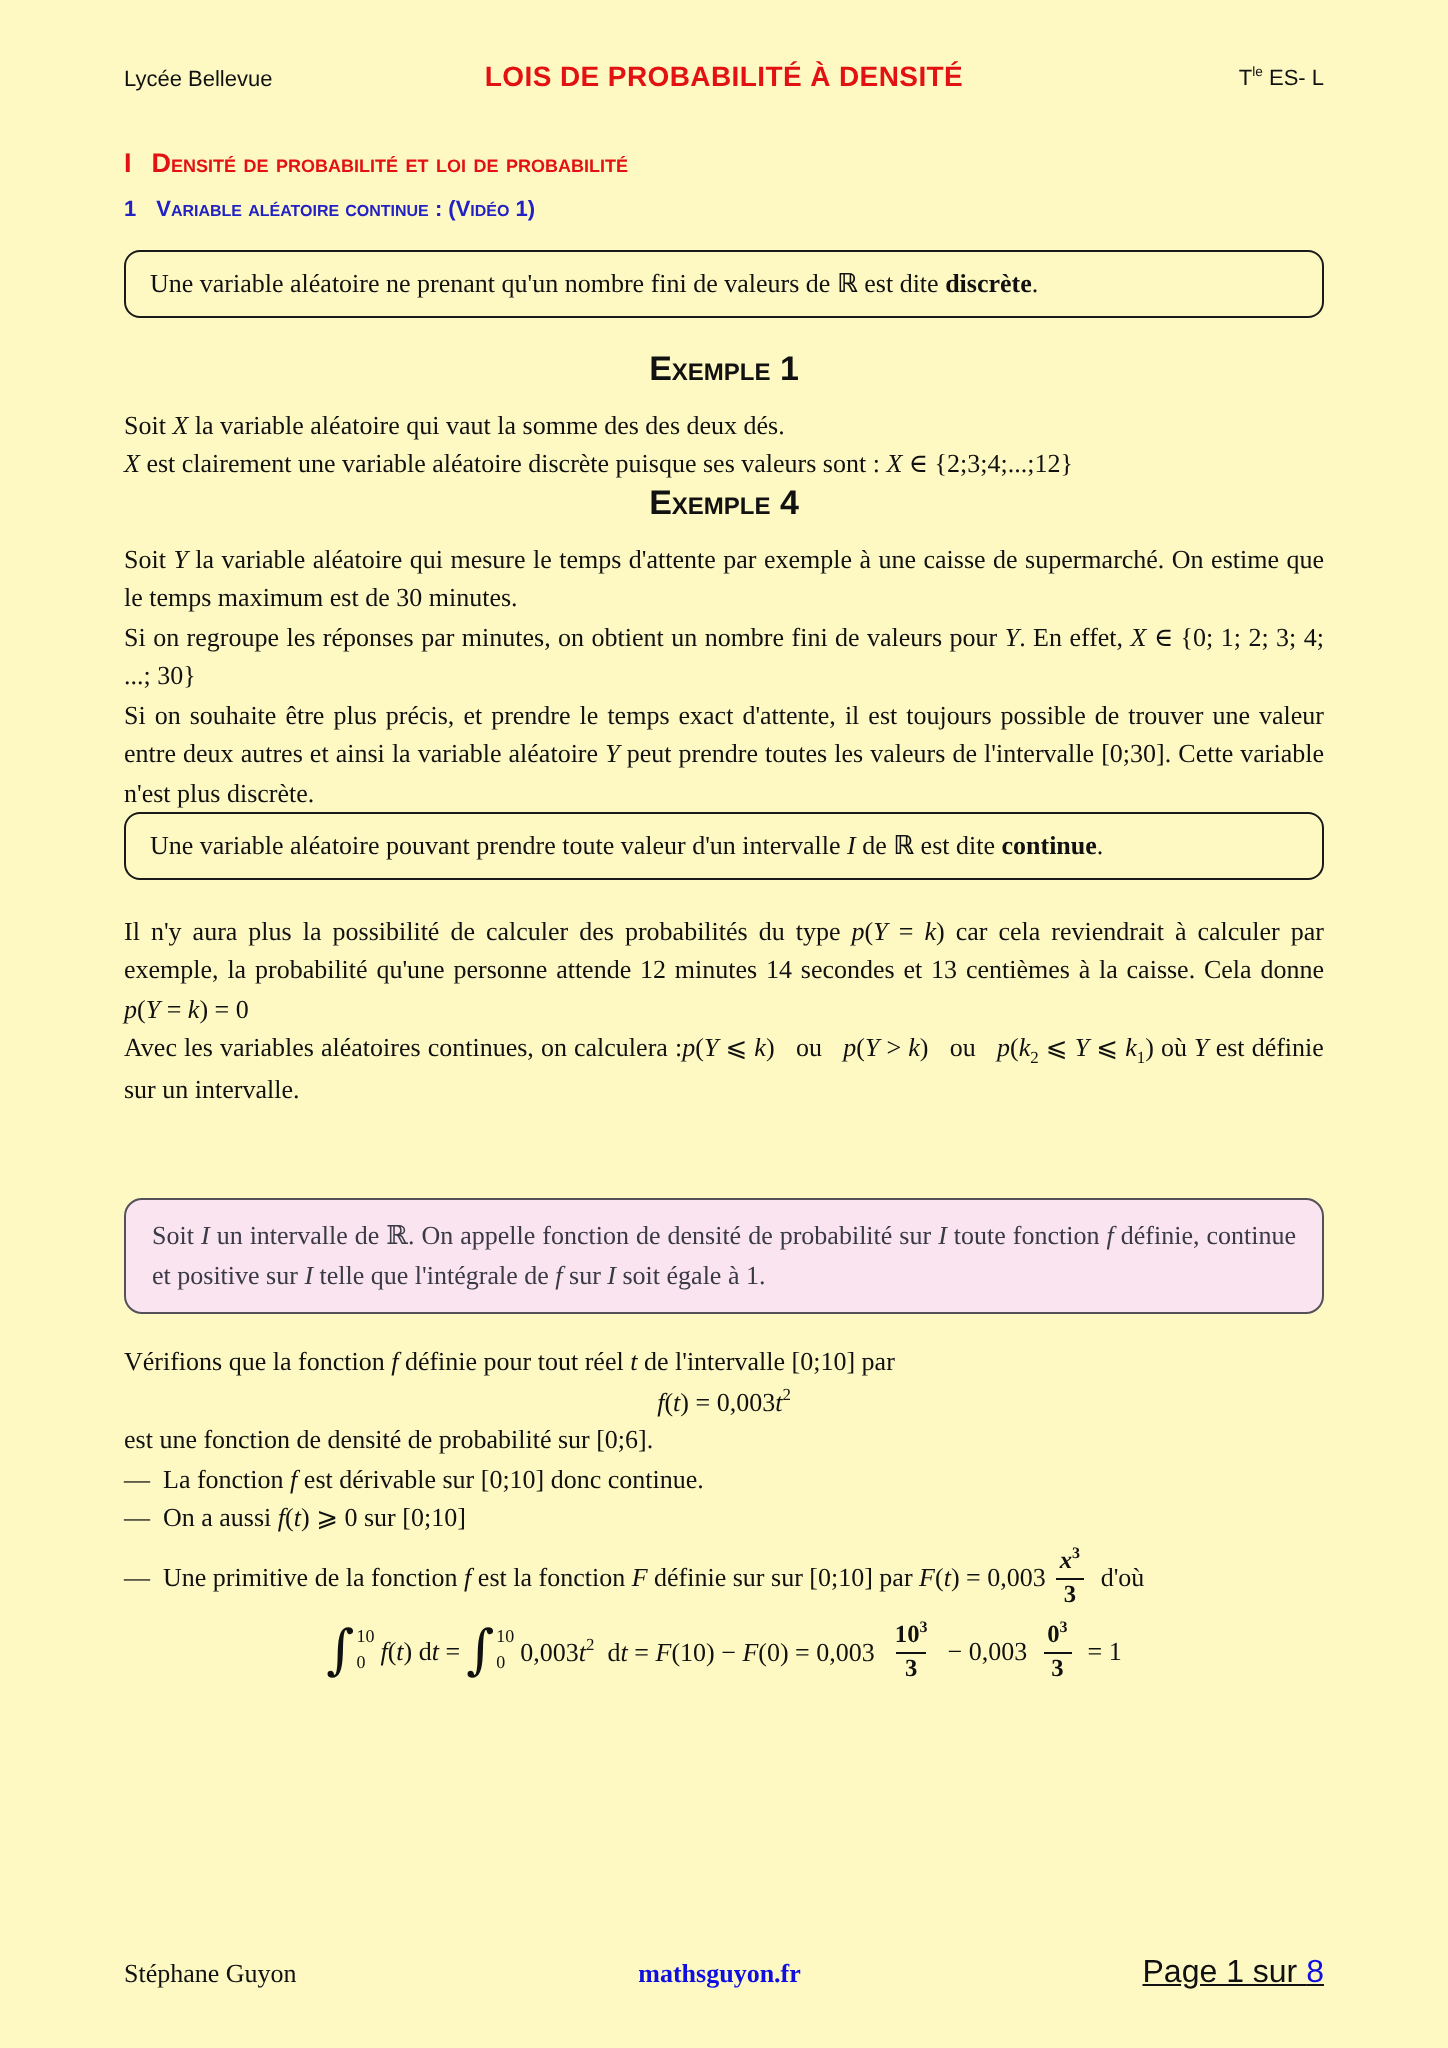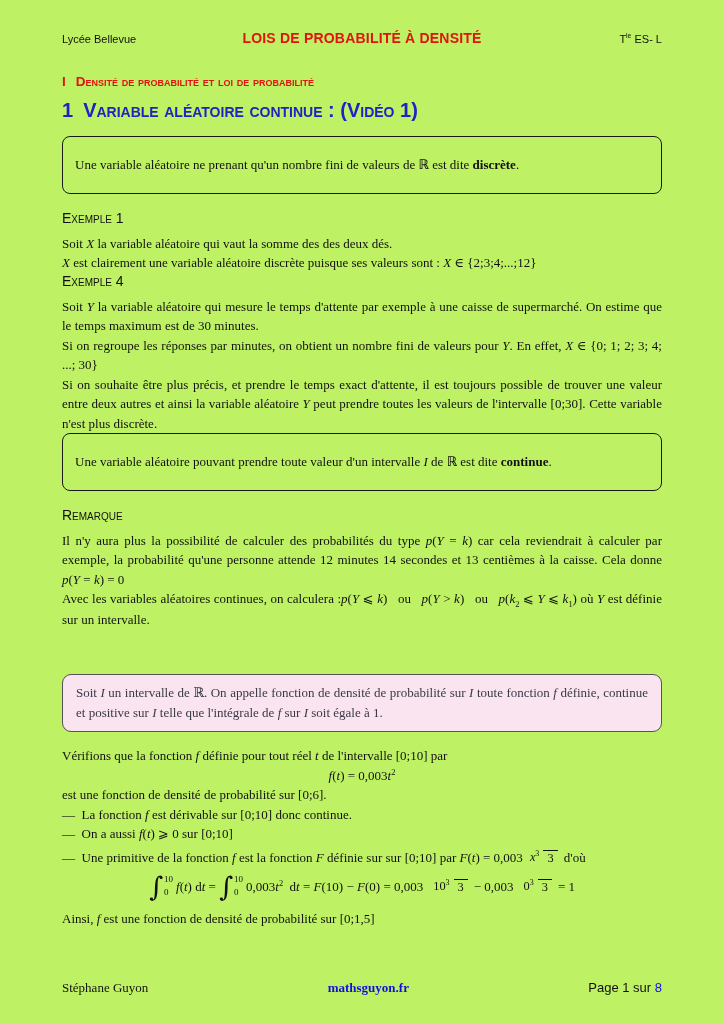--- a/index.html
+++ b/index.html
@@ -1,62 +1,62 @@
 <!DOCTYPE html>
 <html><head>
 <meta charset="utf-8">
 <style>
   html,body{margin:0;padding:0;background:#fff;}
   .page{
     width:724px;height:1024px;box-sizing:border-box;
-    padding:30px 62px 0;position:relative;overflow:hidden;background:#bef264;
+    padding:30px 62px 0;position:relative;overflow:hidden;background:#fef9c3;
     font-family:"Liberation Serif","DejaVu Serif","DejaVu Sans",serif;
     font-size:13px;color:#111;
   }
   
   .hdr{display:flex;justify-content:space-between;align-items:baseline;
        font-family:"Liberation Sans","DejaVu Sans",sans-serif;font-size:11px;margin-bottom:28px;}
   .hdr .left{flex:1;}
   .hdr .right{flex:1;text-align:right;}
   .hdr-title{flex:2;text-align:center;color:#e31212;font-weight:bold;font-size:14px;letter-spacing:.2px;}
   sup.small{font-size:.62em;}
   
   .sec{font-family:"Liberation Sans","DejaVu Sans",sans-serif;font-weight:bold;font-variant:small-caps;}
   .sec .num{display:inline-block;margin-right:10px;font-variant:normal;}
   .sec-red{color:#e31212;font-size:13.5px;margin:0 0 10px 0;}
-  .sec-blue{color:#2121c4;font-size:20px;margin:0;}
-  .mini{font-family:"Liberation Sans","DejaVu Sans",sans-serif;font-weight:normal;
-        font-variant:small-caps;font-size:14px;color:#111;margin:0;}
+  .sec-blue{color:#2121c4;font-size:11px;margin:0;}
+  .mini{font-family:"Liberation Sans","DejaVu Sans",sans-serif;font-weight:bold;
+        font-variant:small-caps;font-size:17px;color:#111;margin:0;text-align:center;}
   
   p.body{margin:0;line-height:1.5;}
   .just{text-align:justify;}
   sup{font-size:.65em;}
   sub{font-size:.65em;}
   
-  .defbox{border:1.5px solid #1a1a1a;border-radius:8px;padding:18px 12px;line-height:1.5;}
+  .defbox{border:1.5px solid #1a1a1a;border-radius:8px;padding:6px 12px;line-height:1.5;}
   .pinkbox{background:#f9e4ef;border:1px solid #55505a;border-radius:9px;padding:8px 13px;
            color:#3a3a47;line-height:1.55;text-align:justify;margin-top:44px;}
   
   .center-line{text-align:center;line-height:1.5;}
-  .frac{display:inline-flex;flex-direction:row;align-items:center;
-        vertical-align:middle;line-height:1.1;margin:0 3px;font-size:.95em;}
+  .frac{display:inline-flex;flex-direction:column;align-items:center;
+        vertical-align:middle;line-height:1.1;margin:0 3px;font-size:.95em;font-weight:bold;}
   .frac .num{padding:0 4px 1px;}
   .frac .den{border-top:1px solid #111;padding:1px 4px 0;}
   .int{display:inline-flex;align-items:stretch;}
   .int-s{font-size:27px;line-height:1.02;font-family:"DejaVu Serif","DejaVu Sans",serif;}
   .int-l{display:inline-flex;flex-direction:column;justify-content:space-between;
          font-size:9px;line-height:1;padding:2px 0 4px 1px;}
   .eq{display:flex;justify-content:center;align-items:center;gap:3px;margin:6px 0 8px;}
   .mrow{display:flex;align-items:center;flex-wrap:wrap;line-height:1.5;}
   
   .footer{position:absolute;left:62px;right:62px;bottom:28px;
           display:flex;justify-content:space-between;align-items:baseline;}
   .footer .author{font-size:13px;}
   .footer .site{color:#0f0fe0;font-weight:bold;font-size:13px;text-decoration:none;}
-  .footer .pageno{font-family:"Liberation Sans","DejaVu Sans",sans-serif;font-size:13px;}
+  .footer .pageno{font-family:"Liberation Sans","DejaVu Sans",sans-serif;font-size:16px;text-decoration:underline;}
   .footer .pageno .tot{color:#0f0fe0;}
   
   .mb8{margin-bottom:8px;} .mb10{margin-bottom:10px;} .mb12{margin-bottom:12px;}
   .mb14{margin-bottom:14px;} .mb16{margin-bottom:16px;} .mb18{margin-bottom:18px;}
   .mt4{margin-top:4px;}
 </style>
 </head>
 <body>
 
 <div class="page">
@@ -85,21 +85,20 @@
 
   <p class="mini mb8">Exemple 4</p>
   <p class="body just"><span>Soit </span><span style="font-style: italic;">Y</span><span> la variable aléatoire qui mesure le temps d'attente par exemple à une caisse de supermarché. On estime que le temps maximum est de 30 minutes.</span></p>
   <p class="body just"><span>Si on regroupe les réponses par minutes, on obtient un nombre fini de valeurs pour </span><span style="font-style: italic;">Y</span><span>. En effet, </span><span style="font-style: italic;">X</span><span> ∈ {0; 1; 2; 3; 4; ...; 30}</span></p>
   <p class="body just mb14"><span>Si on souhaite être plus précis, et prendre le temps exact d'attente, il est toujours possible de trouver une valeur entre deux autres et ainsi la variable aléatoire </span><span style="font-style: italic;">Y</span><span> peut prendre toutes les valeurs de l'intervalle [0;30]. Cette variable n'est plus discrète.</span></p>
 
   <div class="defbox mb16">
     <p class="body"><span>Une variable aléatoire pouvant prendre toute valeur d'un intervalle </span><span style="font-style: italic;">I</span><span> de </span><span style="font-weight: bold;">ℝ</span><span> est dite </span><span style="font-weight: bold;">continue</span><span>.</span></p>
   </div>
 
-  <p class="mini mb8">Remarque</p>
   <p class="body just"><span>Il n'y aura plus la possibilité de calculer des probabilités du type </span><span style="font-style: italic;">p</span><span>(</span><span style="font-style: italic;">Y</span><span> = </span><span style="font-style: italic;">k</span><span>) car cela reviendrait à calculer par exemple, la probabilité qu'une personne attende 12 minutes 14 secondes et 13 centièmes à la caisse. Cela donne </span><span style="font-style: italic;">p</span><span>(</span><span style="font-style: italic;">Y</span><span> = </span><span style="font-style: italic;">k</span><span>) = 0</span></p>
   <p class="body just mb18"><span>Avec les variables aléatoires continues, on calculera :</span><span style="font-style: italic;">p</span><span>(</span><span style="font-style: italic;">Y</span><span> ⩽ </span><span style="font-style: italic;">k</span><span>)&nbsp;&nbsp;&nbsp;ou&nbsp;&nbsp;&nbsp;</span><span style="font-style: italic;">p</span><span>(</span><span style="font-style: italic;">Y</span><span> &gt; </span><span style="font-style: italic;">k</span><span>)&nbsp;&nbsp;&nbsp;ou&nbsp;&nbsp;&nbsp;</span><span style="font-style: italic;">p</span><span>(</span><span style="font-style: italic;">k</span><sub>2</sub><span> ⩽ </span><span style="font-style: italic;">Y</span><span> ⩽ </span><span style="font-style: italic;">k</span><sub>1</sub><span>) où </span><span style="font-style: italic;">Y</span><span> est définie sur un intervalle.</span></p>
 
 
   <div class="pinkbox mb14">
     <span><span>Soit </span><span style="font-style: italic;">I</span><span> un intervalle de ℝ. On appelle fonction de densité de probabilité sur </span><span style="font-style: italic;">I</span><span> toute fonction </span><span style="font-style: italic;">f</span><span> définie, continue et positive sur </span><span style="font-style: italic;">I</span><span> telle que l'intégrale de </span><span style="font-style: italic;">f</span><span> sur </span><span style="font-style: italic;">I</span><span> soit égale à 1.</span></span>
   </div>
 
   <p class="body"><span>Vérifions que la fonction </span><span style="font-style: italic;">f</span><span> définie pour tout réel </span><span style="font-style: italic;">t</span><span> de l'intervalle [0;10] par</span></p>
   <p class="body center-line mt4"><span style="font-style: italic;">f</span><span>(</span><span style="font-style: italic;">t</span><span>) = 0,003</span><span style="font-style: italic;">t</span><sup>2</sup></p>
@@ -138,21 +137,20 @@
       <span class="den">3</span>
     </span>
     <span><span>−&nbsp;0,003</span></span>
     <span class="frac">
       <span class="num"><span>0</span><sup>3</sup></span>
       <span class="den">3</span>
     </span>
     <span><span>=&nbsp;1</span></span>
   </div>
 
-  <p class="body"><span>Ainsi, </span><span style="font-style: italic;">f</span><span> est une fonction de densité de probabilité sur [0;1,5]</span></p>
 
   <div class="footer">
     <span class="author">Stéphane Guyon</span>
     <a class="site" href="#">mathsguyon.fr</a>
     <span class="pageno"><span>Page 1 sur </span><span class="tot">8</span></span>
   </div>
 
 </div>
 
 </body></html>

